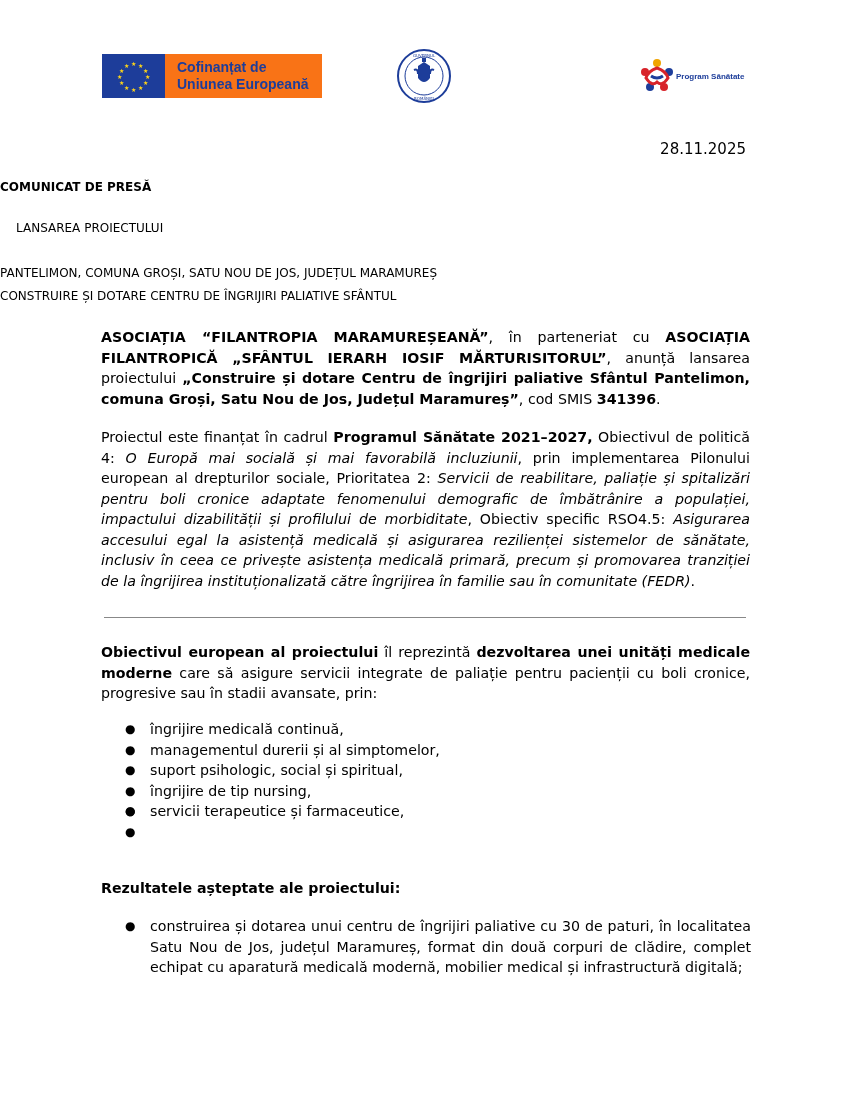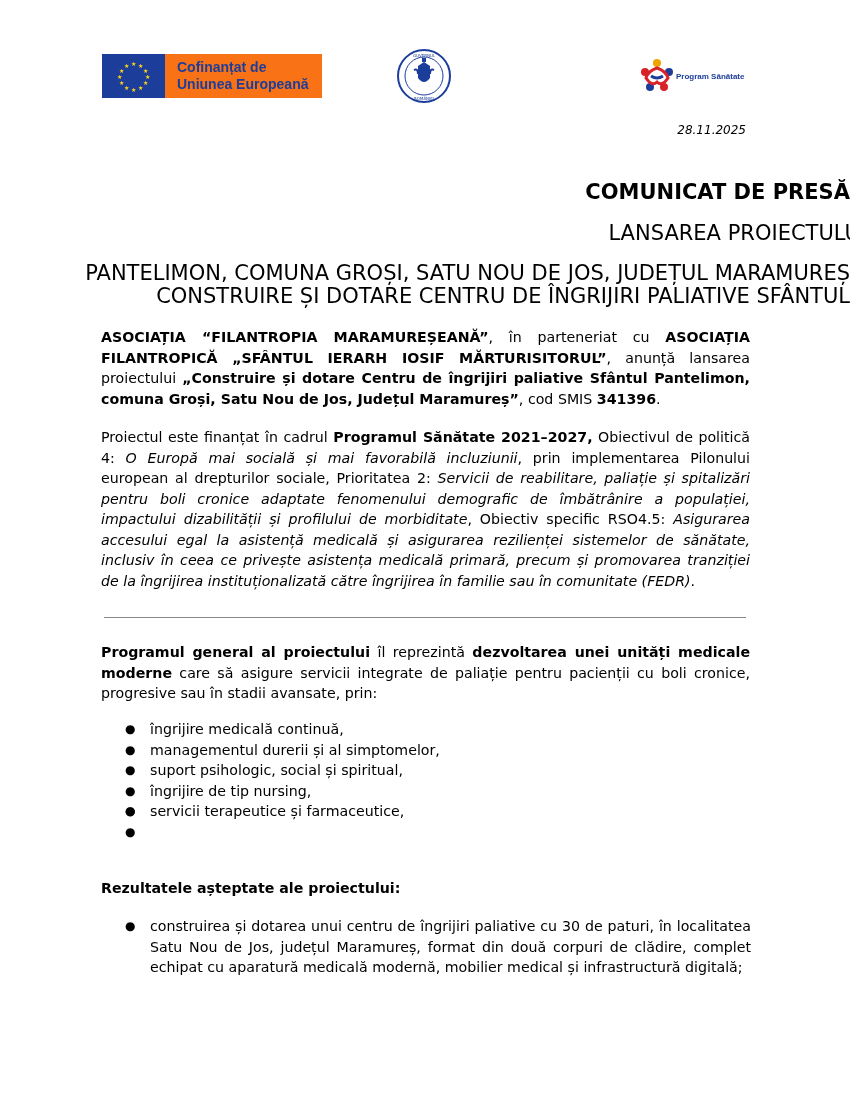--- a/index.html
+++ b/index.html
@@ -10,23 +10,23 @@
     .eu-logo { position: absolute; left: 102px; top: 6px; width: 220px; height: 44px; display: flex; align-items: center; background: #f97316; }
     .eu-flag { width: 63px; height: 44px; background: #1d3d9a; position: relative; flex: none; }
     .eu-flag .star { position: absolute; color: #ffd617; font-size: 6px; line-height: 6px; }
     .eu-text { margin-left: 12px; font-family: "Liberation Sans", sans-serif; font-weight: bold; font-size: 14px; color: #1d3d9a; line-height: 17px; }
 
     .gov-logo { position: absolute; left: 396px; top: 0; width: 56px; height: 56px; }
     .program-logo { position: absolute; left: 638px; top: 6px; width: 120px; height: 44px; display: flex; align-items: center; }
     .program-logo svg { flex: none; }
     .program-text { font-family: "Liberation Sans", sans-serif; font-size: 8px; font-weight: bold; color: #1d3d9a; }
 
-    .date { position: absolute; right: 104px; top: 123px; font-size: 12px; font-style: italic; }
+    .date { position: absolute; right: 104px; top: 140px; font-size: 15px; }
 
-    .title { position: absolute; left: 0; width: 850px; text-align: right; font-size: 21px; }
+    .title { position: absolute; left: 0; width: 850px; text-align: left; font-size: 12px; }
     .title-1 { top: 180px; font-weight: bold; }
     .title-2 { top: 221px; margin-left: 16px; }
     .title-3 { top: 262px; line-height: 23px; }
 
     .para { position: absolute; left: 101px; width: 649px; font-size: 14.2px; line-height: 20.5px; text-align: justify; }
     .para-1 { top: 327px; }
     .para-2 { top: 427px; }
     b { font-weight: bold; }
     i { font-style: italic; }
 
@@ -101,21 +101,21 @@
   <div>PANTELIMON, COMUNA GROȘI, SATU NOU DE JOS, JUDEȚUL MARAMUREȘ</div>
   <div>CONSTRUIRE ȘI DOTARE CENTRU DE ÎNGRIJIRI PALIATIVE SFÂNTUL</div>
 </div>
 
 <p class="para para-1"><b>ASOCIAȚIA “FILANTROPIA MARAMUREȘEANĂ”</b><span>, în parteneriat cu </span><b>ASOCIAȚIA FILANTROPICĂ „SFÂNTUL IERARH IOSIF MĂRTURISITORUL”</b><span>, anunță lansarea proiectului </span><b>„Construire și dotare Centru de îngrijiri paliative Sfântul Pantelimon, comuna Groși, Satu Nou de Jos, Județul Maramureș”</b><span>, cod SMIS </span><b>341396</b><span>.</span></p>
 
 <p class="para para-2"><span>Proiectul este finanțat în cadrul </span><b>Programul Sănătate 2021–2027,</b><span> Obiectivul de politică 4: </span><i>O Europă mai socială și mai favorabilă incluziunii</i><span>, prin implementarea Pilonului european al drepturilor sociale, Prioritatea 2: </span><i>Servicii de reabilitare, paliație și spitalizări pentru boli cronice adaptate fenomenului demografic de îmbătrânire a populației, impactului dizabilității și profilului de morbiditate</i><span>, Obiectiv specific RSO4.5: </span><i>Asigurarea accesului egal la asistență medicală și asigurarea rezilienței sistemelor de sănătate, inclusiv în ceea ce privește asistența medicală primară, precum și promovarea tranziției de la îngrijirea instituționalizată către îngrijirea în familie sau în comunitate (FEDR)</i><span>.</span></p>
 
 <div class="divider"></div>
 
-<p class="para para-3"><b>Programul general al proiectului</b><span> îl reprezintă </span><b>dezvoltarea unei unități medicale moderne</b><span> care să asigure servicii integrate de paliație pentru pacienții cu boli cronice, progresive sau în stadii avansate, prin:</span></p>
+<p class="para para-3"><b>Obiectivul european al proiectului</b><span> îl reprezintă </span><b>dezvoltarea unei unități medicale moderne</b><span> care să asigure servicii integrate de paliație pentru pacienții cu boli cronice, progresive sau în stadii avansate, prin:</span></p>
 
 <ul class="bullets">
   <li><span class="dot">●</span><span>îngrijire medicală continuă,</span></li>
   <li><span class="dot">●</span><span>managementul durerii și al simptomelor,</span></li>
   <li><span class="dot">●</span><span>suport psihologic, social și spiritual,</span></li>
   <li><span class="dot">●</span><span>îngrijire de tip nursing,</span></li>
   <li><span class="dot">●</span></li>
   <li><span class="dot">●</span><span>servicii terapeutice și farmaceutice,</span></li>
   <li><span class="dot">●</span></li>
 </ul>

